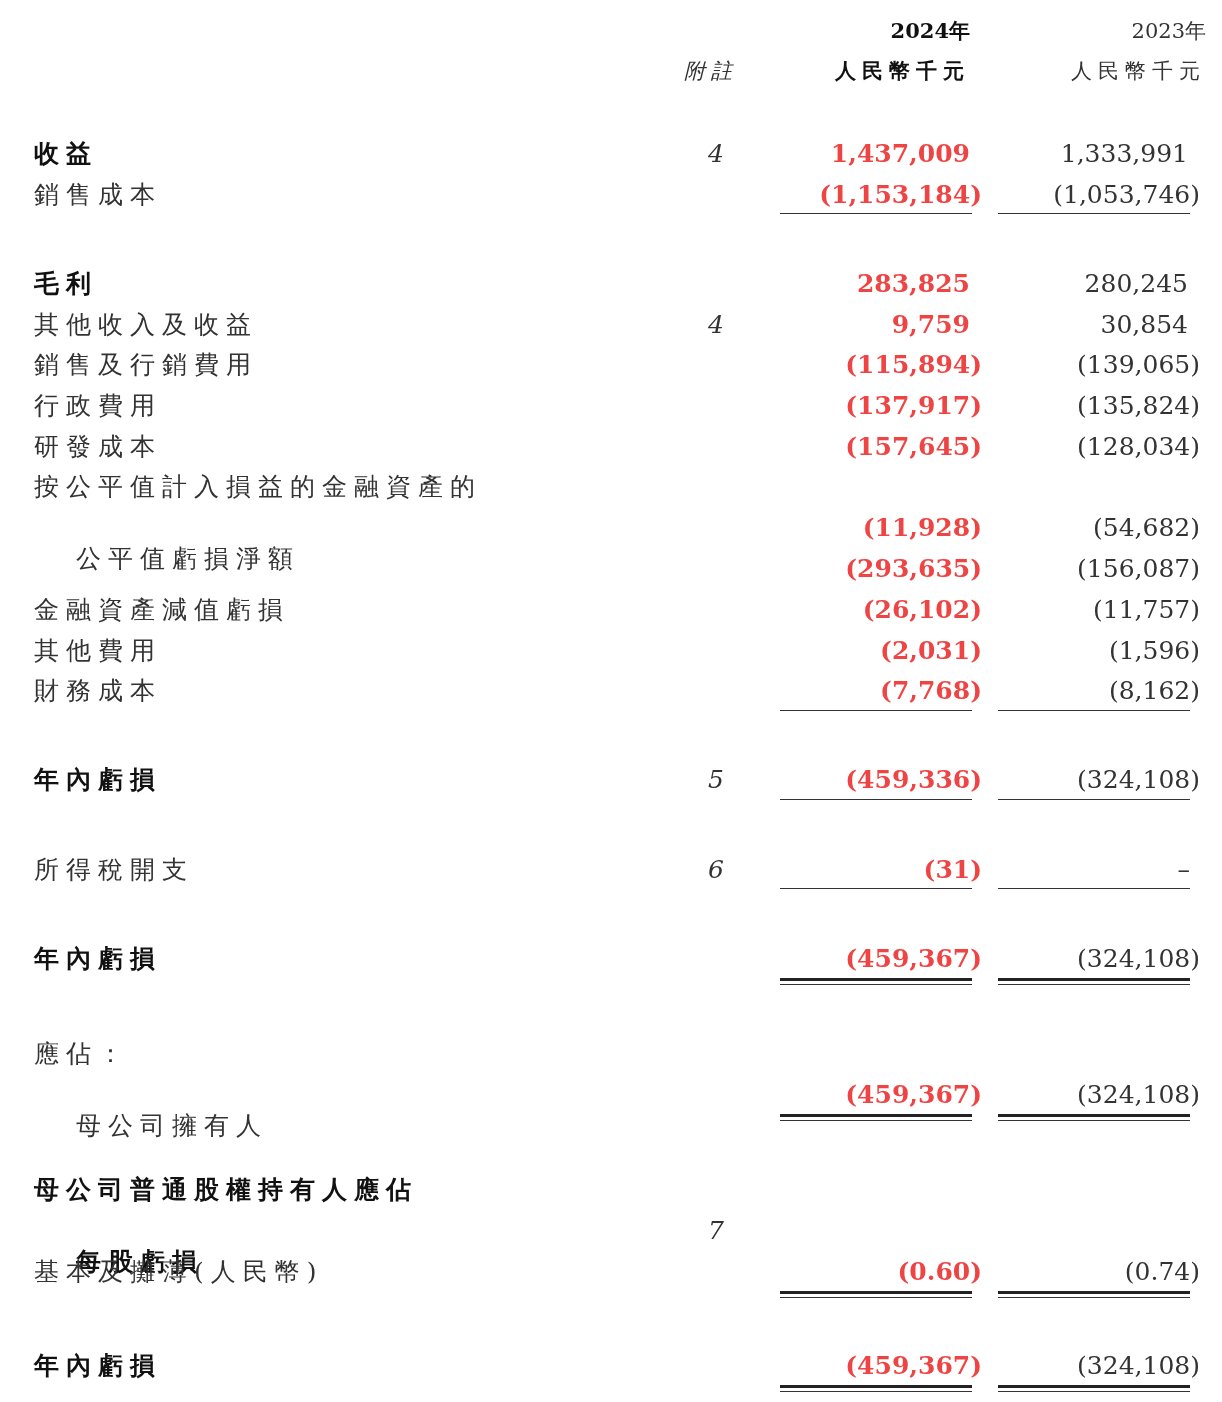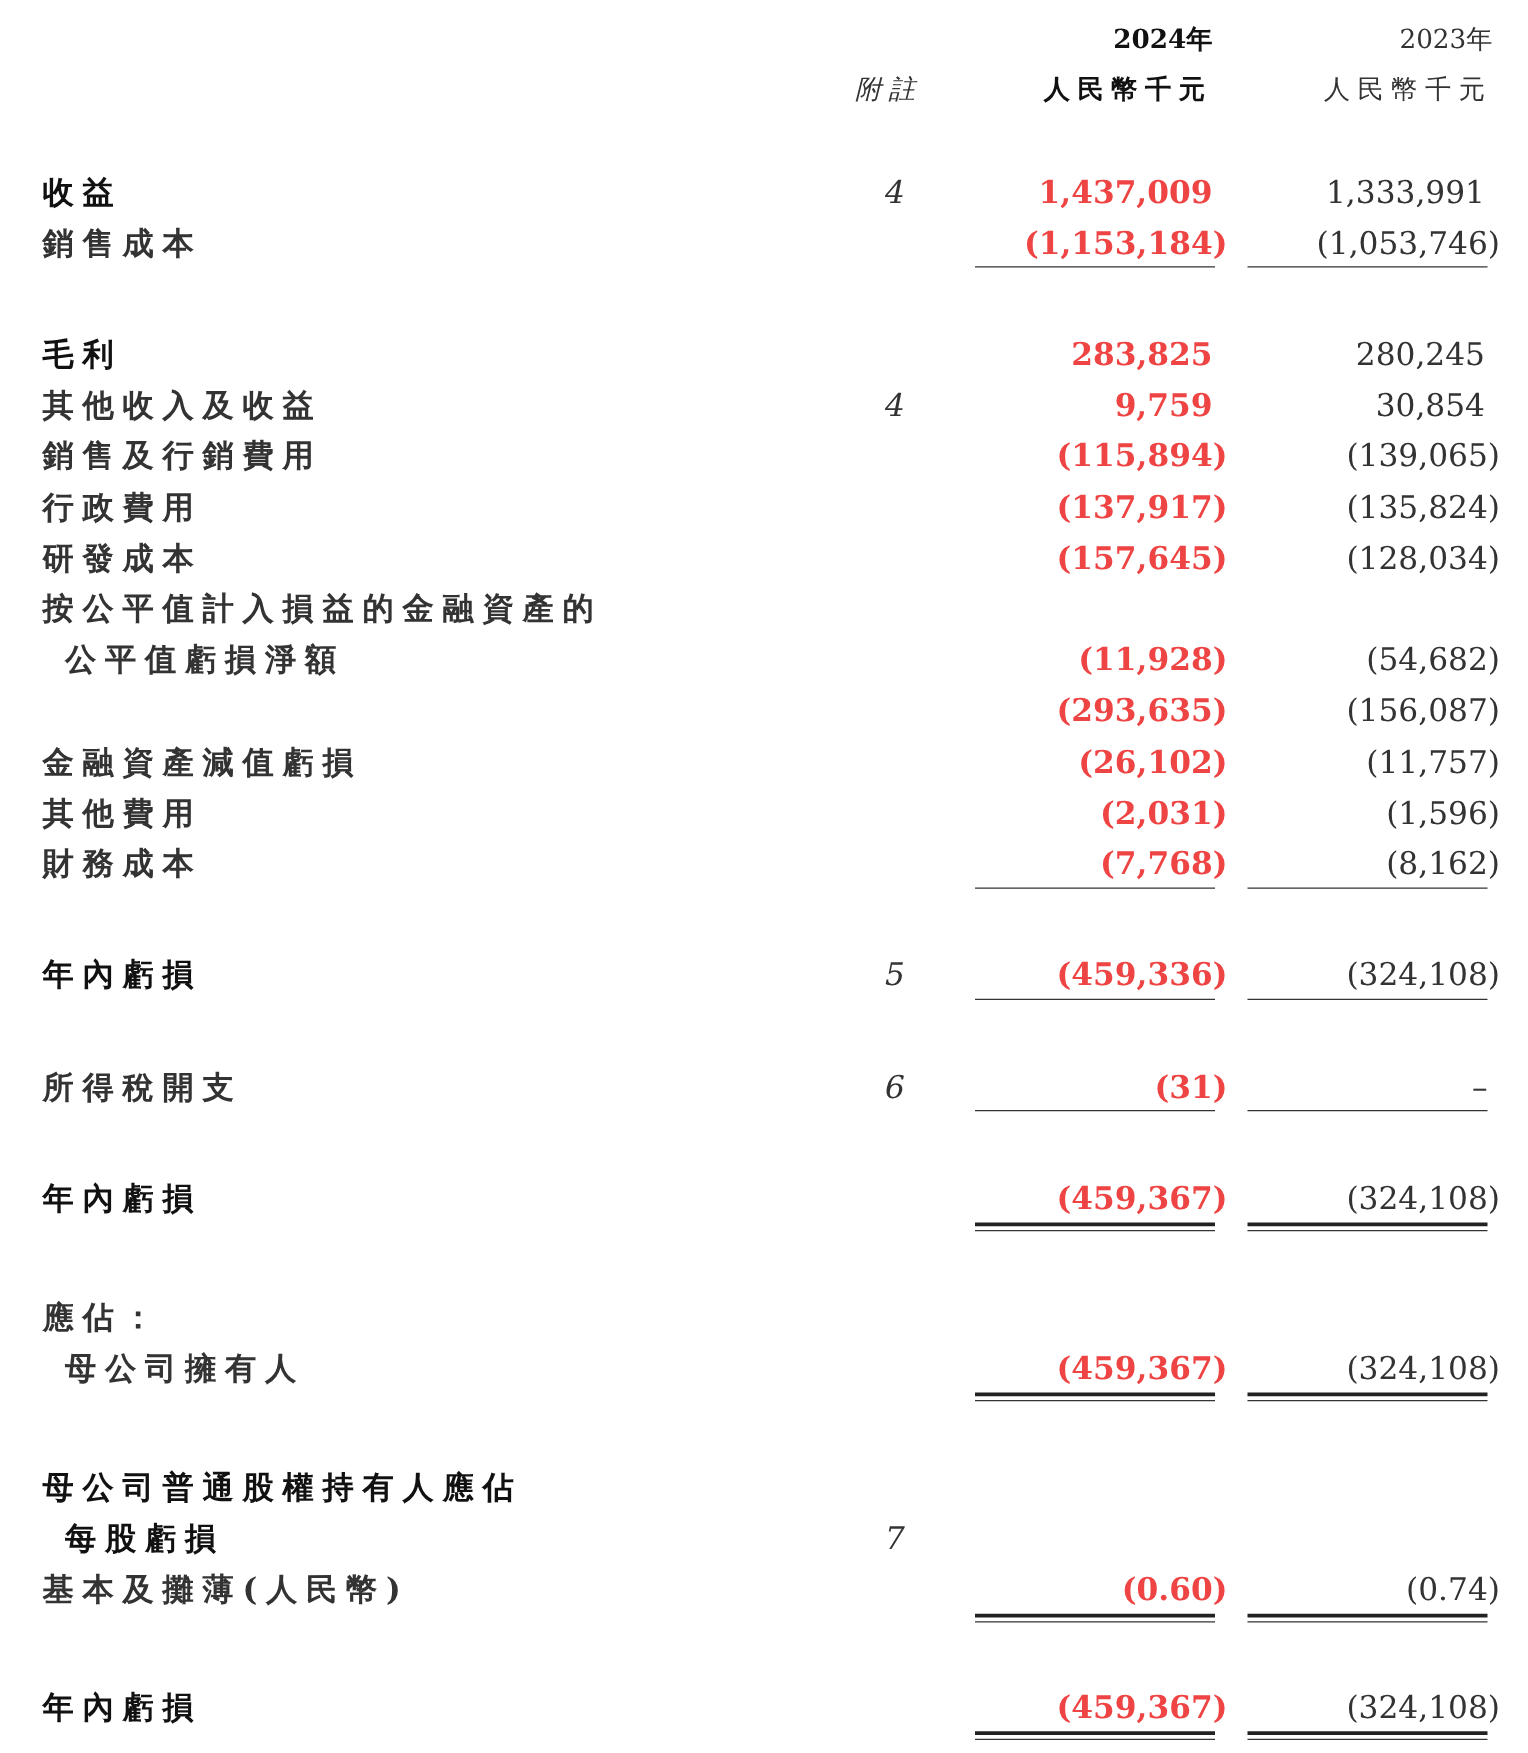--- a/index.html
+++ b/index.html
@@ -7,32 +7,31 @@
     width: 1222px; height: 1402px; position: relative; overflow: hidden;
     font-family: "DejaVu Serif", "Liberation Serif", serif;
     color: #222222;
   }
   .page { position: absolute; left: 0; top: 0; width: 1222px; height: 1402px; }
 
   .hdr { position: absolute; font-size: 21px; line-height: 30px; white-space: nowrap; }
   .hdr-year { top: 16px; }
   .hdr-unit { top: 56px; letter-spacing: 6px; }
   .hdr.c24 { right: 252px; text-align: right; font-weight: bold; color: #111; }
-  .hdr.c23 { right: 28px; text-align: left; color: #333; }
+  .hdr.c23 { right: 16px; text-align: left; color: #333; }
   .hdr.note { left: 684px; font-style: italic; letter-spacing: 6px; color: #333; }
 
   .row { position: absolute; left: 0; width: 1222px; height: 40px; }
   .lbl {
     position: absolute; left: 34px; top: 0;
     font-size: 25px; line-height: 34px; letter-spacing: 7px; white-space: nowrap;
     color: #333;
-    font-weight: bold;
   }
   .lbl.bold { font-weight: bold; color: #111; }
-  .lbl.indent { left: 52px; }
+  .lbl.indent { left: 76px; margin-top: 31px; }
   .nt {
     position: absolute; left: 706px; top: 0; width: 20px; text-align: center;
     font-size: 25px; line-height: 34px; font-style: italic; color: #333;
   }
   .v {
     position: absolute; top: 0; font-size: 25px; line-height: 34px; white-space: nowrap; text-align: right;
   }
   .v.c24 { right: 240px; font-weight: bold; color: #ef4444; }
   .v.c23 { right: 22px; color: #333; }
   .v.pos.c24 { right: 252px; }

